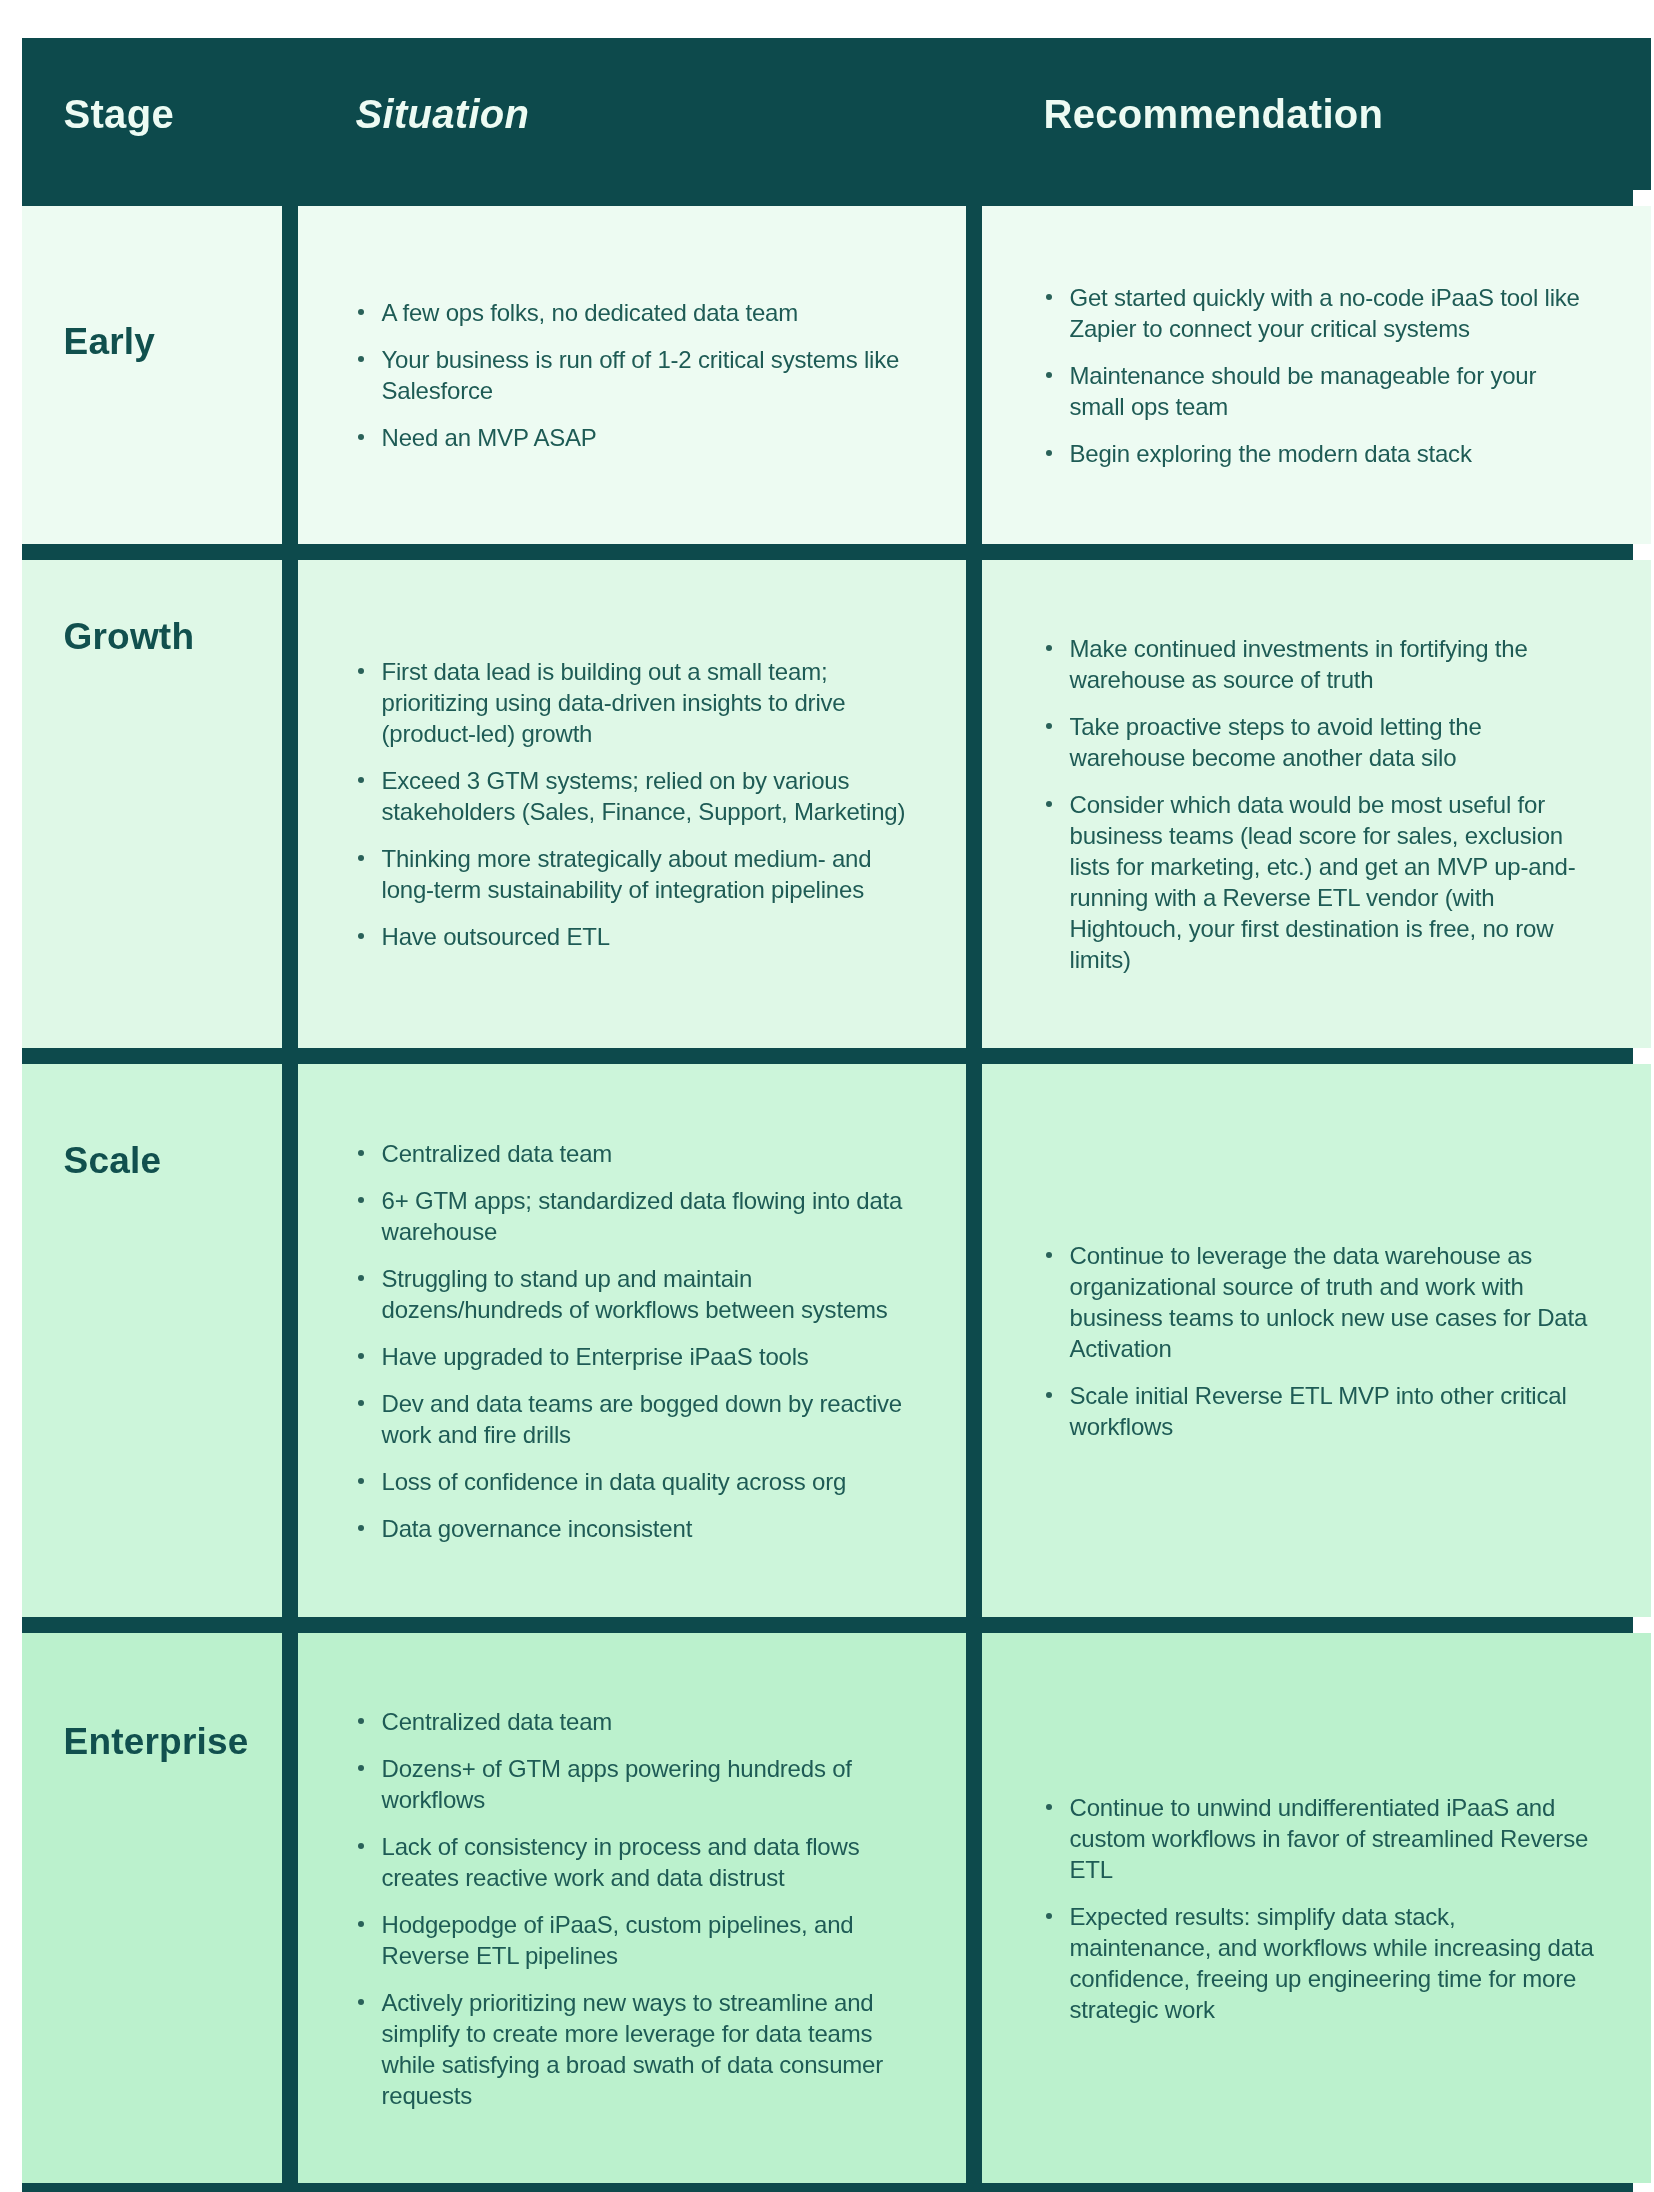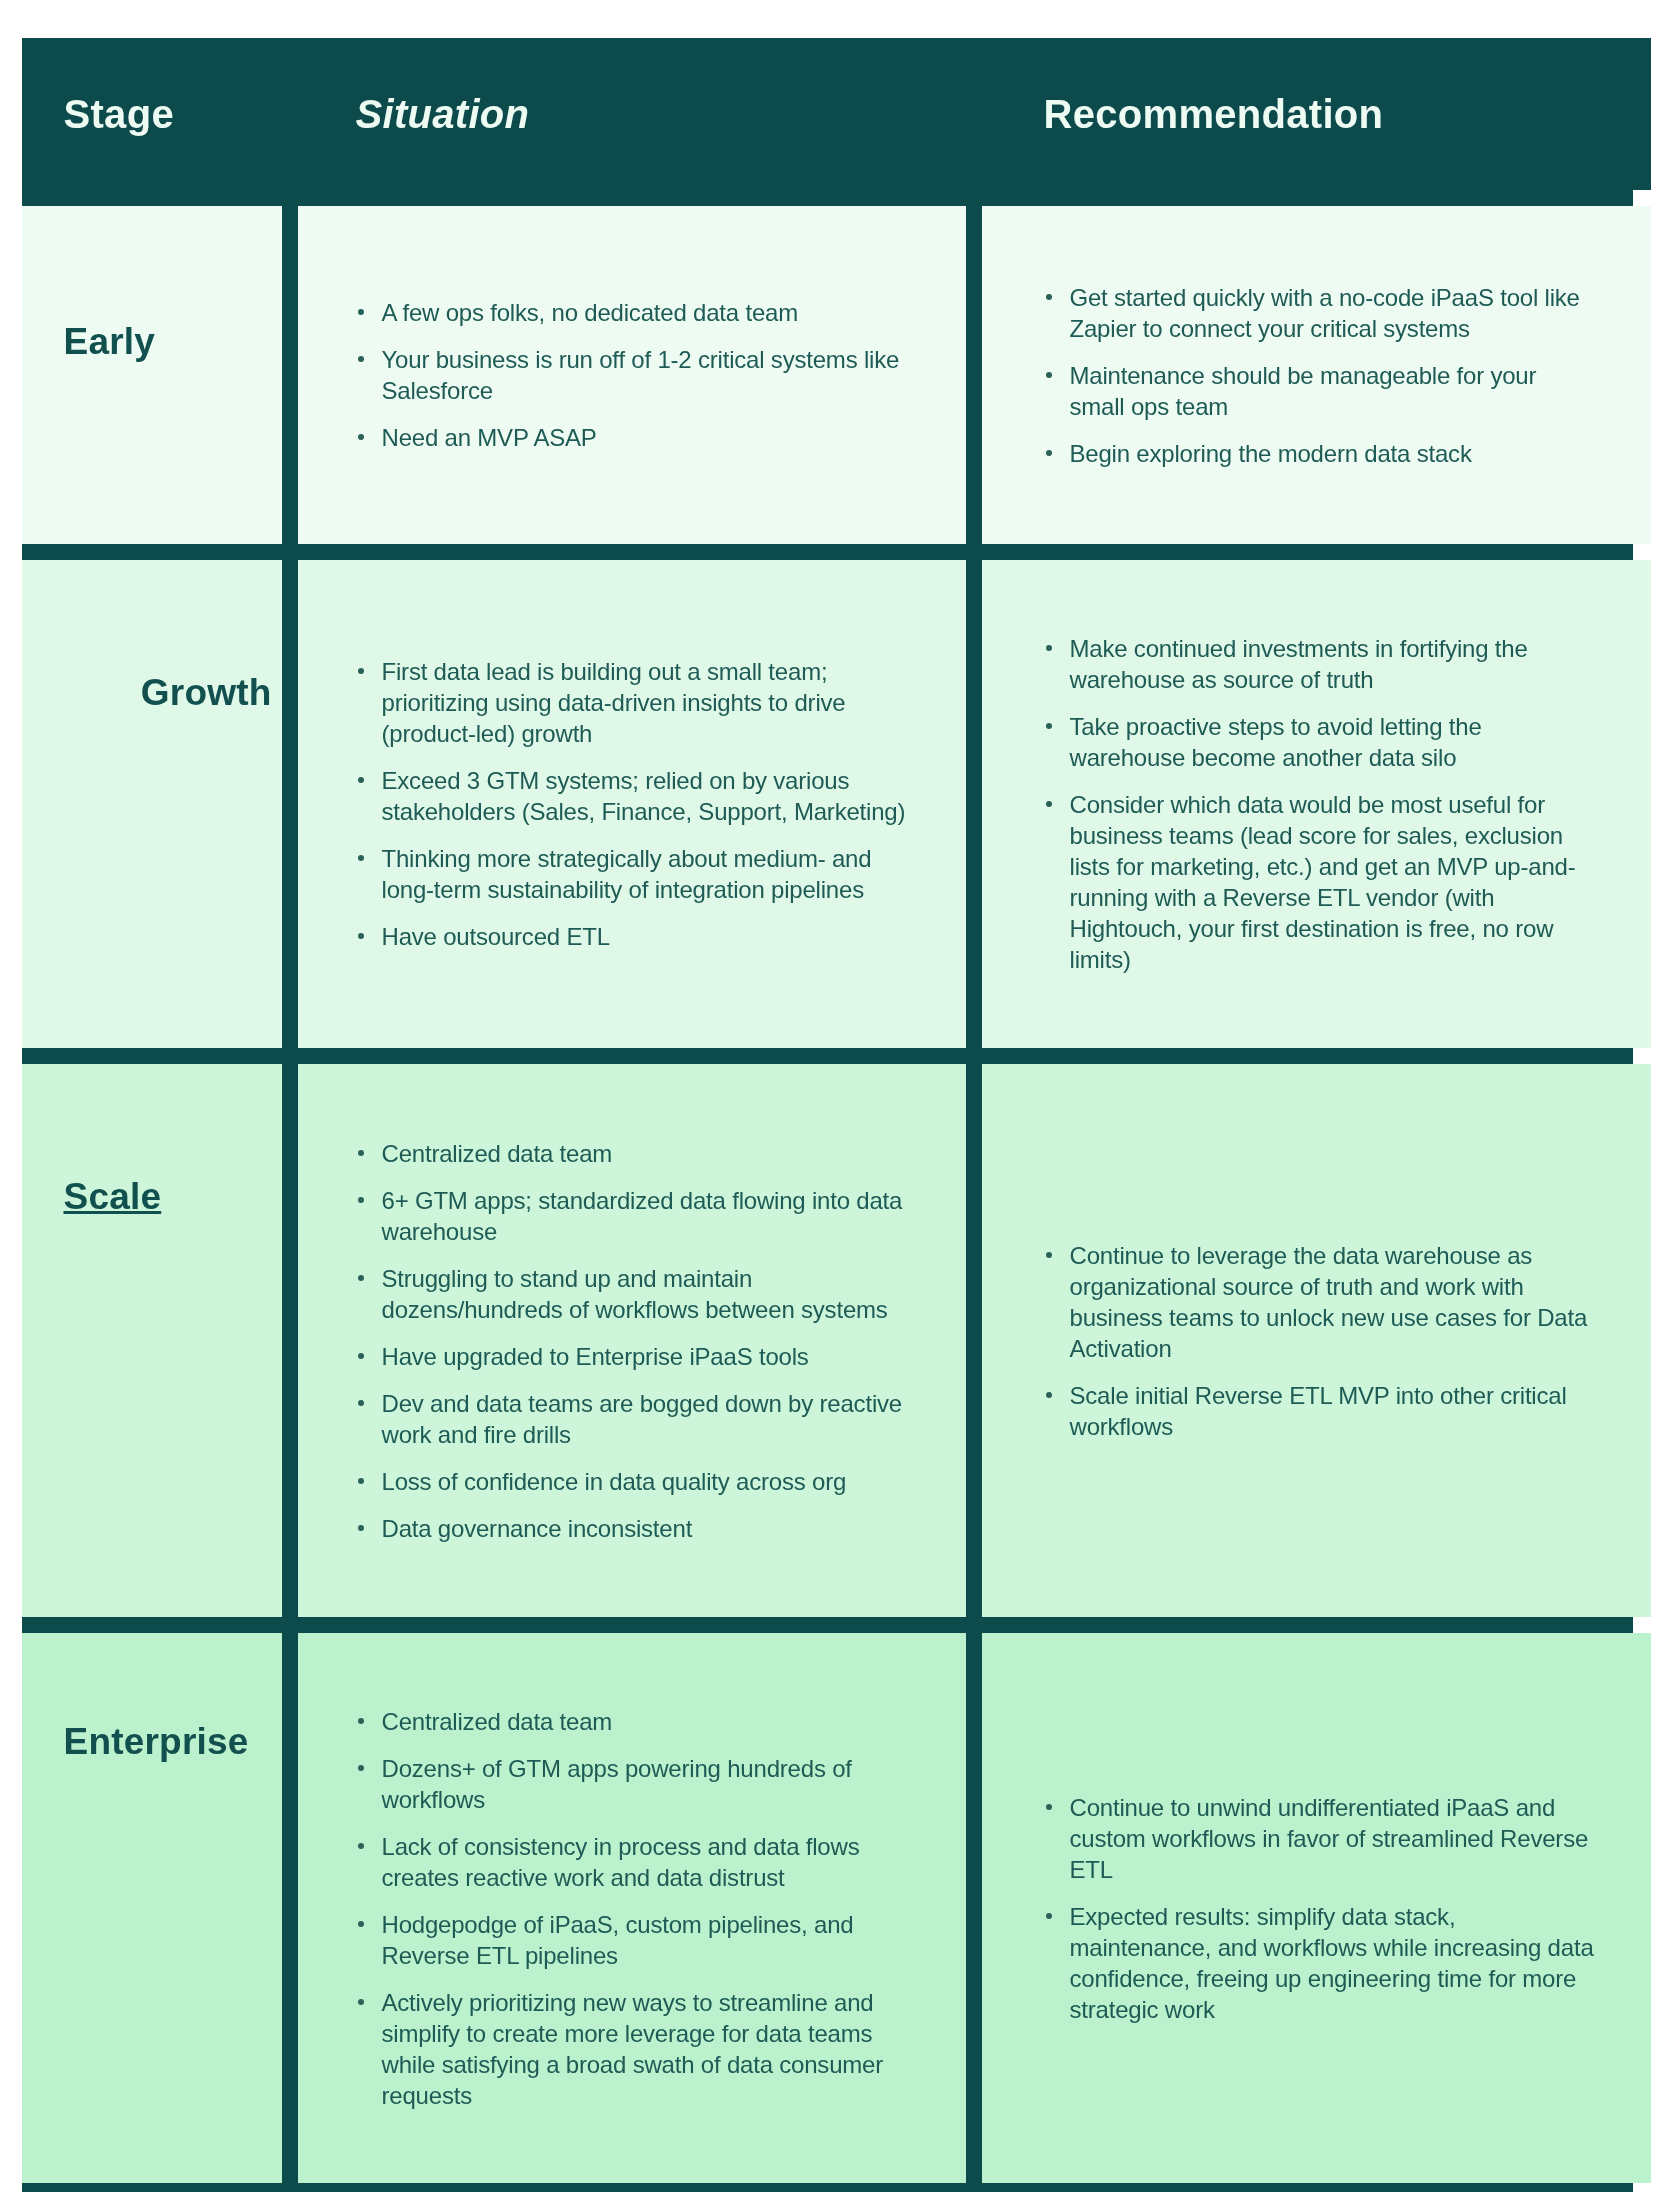--- a/index.html
+++ b/index.html
@@ -50,22 +50,22 @@
   .stage-cell {
     justify-content: flex-start;
     padding-left: 42px;
     padding-right: 10px;
     font-size: 37px;
     font-weight: 700;
     color: #11504e;
     letter-spacing: 0.2px;
   }
   .r0.stage-cell { padding-top: 115px; }
-  .r1.stage-cell { padding-top: 112px; text-align: right; }
-  .r2.stage-cell { padding-top: 112px; text-decoration: underline; }
+  .r1.stage-cell { padding-top: 56px; }
+  .r2.stage-cell { padding-top: 76px; }
   .r3.stage-cell { padding-top: 88px; }
 
   .sit-cell { padding-left: 57px; padding-right: 44px; }
   .rec-cell { padding-left: 61px; padding-right: 54px; }
 
   ul.blist {
     list-style: none;
     margin: 0;
     padding: 0;
     display: flex;

